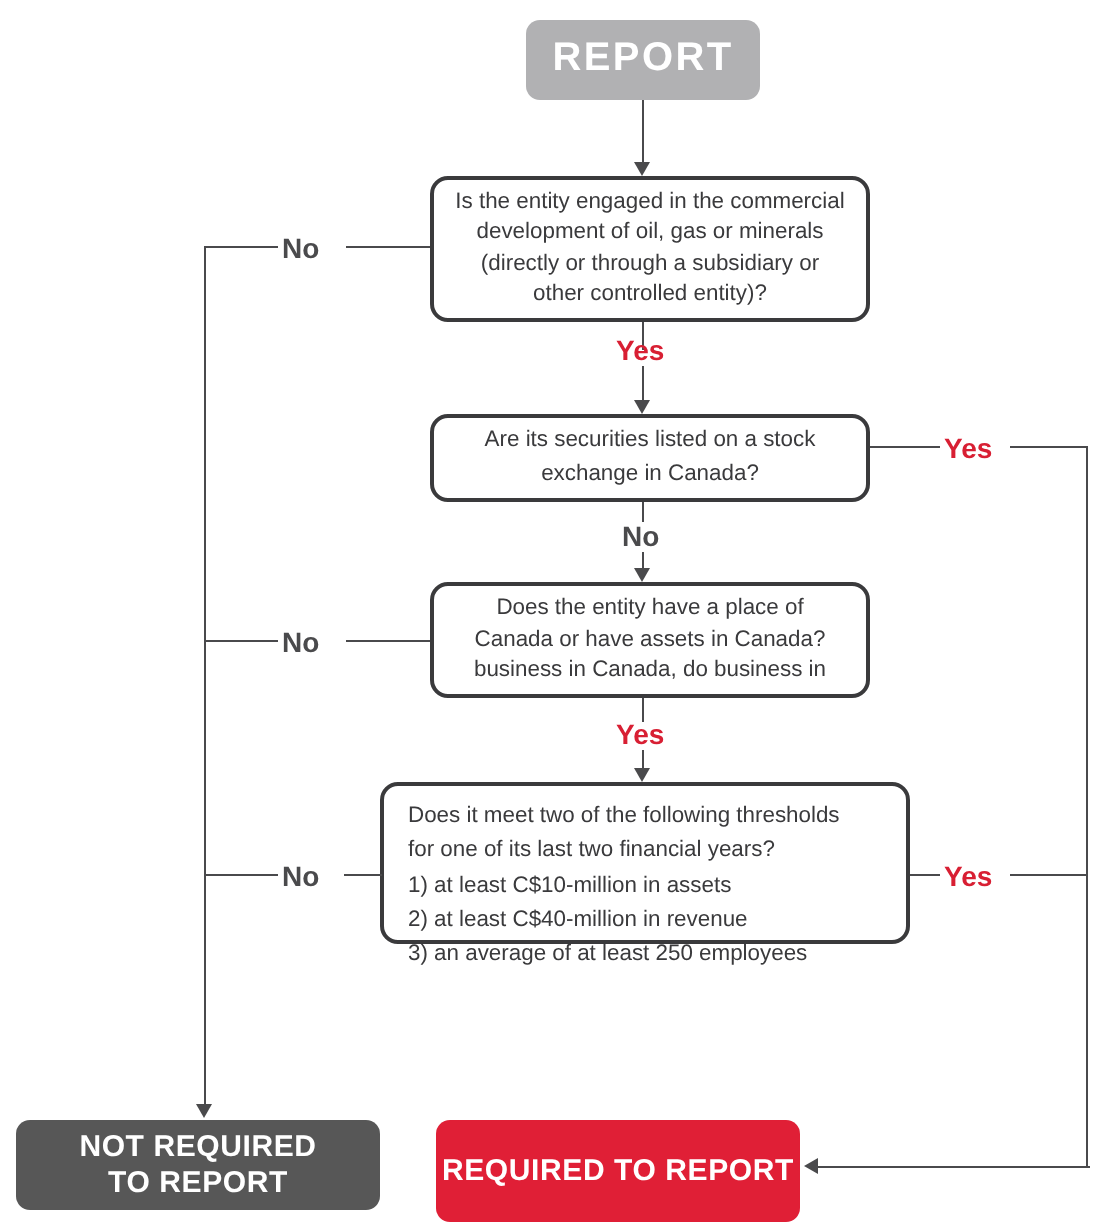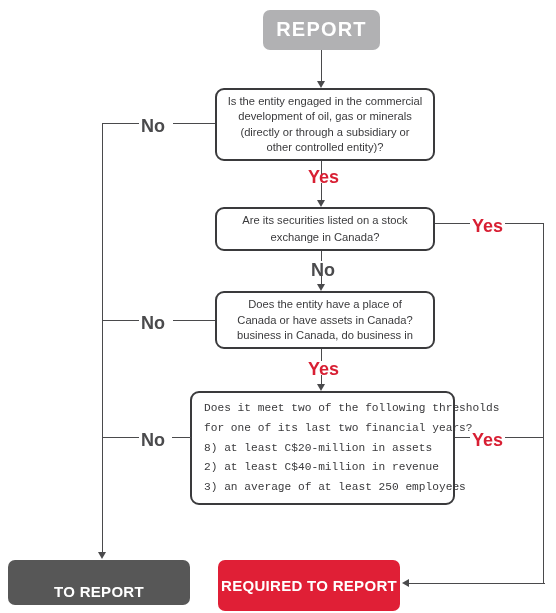--- a/index.html
+++ b/index.html
@@ -58,21 +58,21 @@
     justify-content:space-between;
   }
   .decision.center{ text-align:center; align-items:center; padding:4px 10px; }
   .decision.left{ text-align:left; align-items:flex-start; padding:7px 12px; }
   .decision .ln{ display:block; white-space:nowrap; }
   .decision.left .ln{ margin:1.2px 0; }
 
   #q1{ left:215px; top:88px;  width:220px; height:73px; }
   #q2{ left:215px; top:207px; width:220px; height:44px; }
   #q3{ left:215px; top:291px; width:220px; height:58px; }
-  #q4{ left:190px; top:391px; width:265px; height:114px;font-family:Liberation Mono, monospace; }
+  #q4{ left:190px; top:391px; width:265px; height:81px; }
 
   
   .ln-v{position:absolute;width:0;border-left:1.6px solid #4a4a4c;}
   .ln-h{position:absolute;height:0;border-top:1.6px solid #4a4a4c;}
 
   
   .arrow-down{
     position:absolute;width:0;height:0;
     border-left:4.5px solid transparent;
     border-right:4.5px solid transparent;
@@ -81,21 +81,21 @@
   .arrow-left{
     position:absolute;width:0;height:0;
     border-top:4.5px solid transparent;
     border-bottom:4.5px solid transparent;
     border-right:7px solid #4a4a4c;
   }
 
   
   .blabel{
     position:absolute;
-    font-size:18px;
+    font-size:14px;
     font-weight:bold;
     line-height:1;
     white-space:nowrap;
   }
   .blabel.no{ color:#4a4a4c; }
   .blabel.yes{ color:#d81f33; }
 </style>
 </head>
 <body>
 
@@ -149,21 +149,21 @@
   <div class="blabel no" style="left:141px;top:314px;">No</div>
 
   <div class="ln-v" style="left:321px;top:349px;height:12px;"></div>
   <div class="blabel yes" style="left:308px;top:360px;">Yes</div>
   <div class="ln-v" style="left:321px;top:375px;height:9px;"></div>
   <div class="arrow-down" style="left:316.5px;top:384px;"></div>
 
   <div class="decision left" id="q4">
     <span class="ln">Does it meet two of the following thresholds</span>
     <span class="ln">for one of its last two financial years?</span>
-    <span class="ln">8) at least C$20-million in assets</span>
+    <span class="ln">1) at least C$10-million in assets</span>
     <span class="ln">2) at least C$40-million in revenue</span>
     <span class="ln">3) an average of at least 250 employees</span>
   </div>
 
   <div class="ln-h" style="left:172px;top:437px;width:19px;"></div>
   <div class="ln-h" style="left:102px;top:437px;width:37px;"></div>
   <div class="blabel no" style="left:141px;top:431px;">No</div>
 
   <div class="ln-h" style="left:455px;top:437px;width:15px;"></div>
   <div class="blabel yes" style="left:472px;top:431px;">Yes</div>
@@ -171,21 +171,21 @@
 
   <div class="ln-v" style="left:102px;top:123px;height:430px;"></div>
   <div class="arrow-down" style="left:97.5px;top:552px;"></div>
 
   <div class="ln-v" style="left:543px;top:223px;height:360px;"></div>
   <div class="ln-h" style="left:409px;top:583px;width:136px;"></div>
   <div class="arrow-left" style="left:402px;top:578.5px;"></div>
 
   <div class="terminal" id="not-required-box">
     <div>
-      <br>
+      <span>NOT REQUIRED</span><br>
       <span>TO REPORT</span>
     </div>
   </div>
 
   <div class="terminal" id="required-box">
     <span>REQUIRED TO REPORT</span>
   </div>
 
 </div>
 

